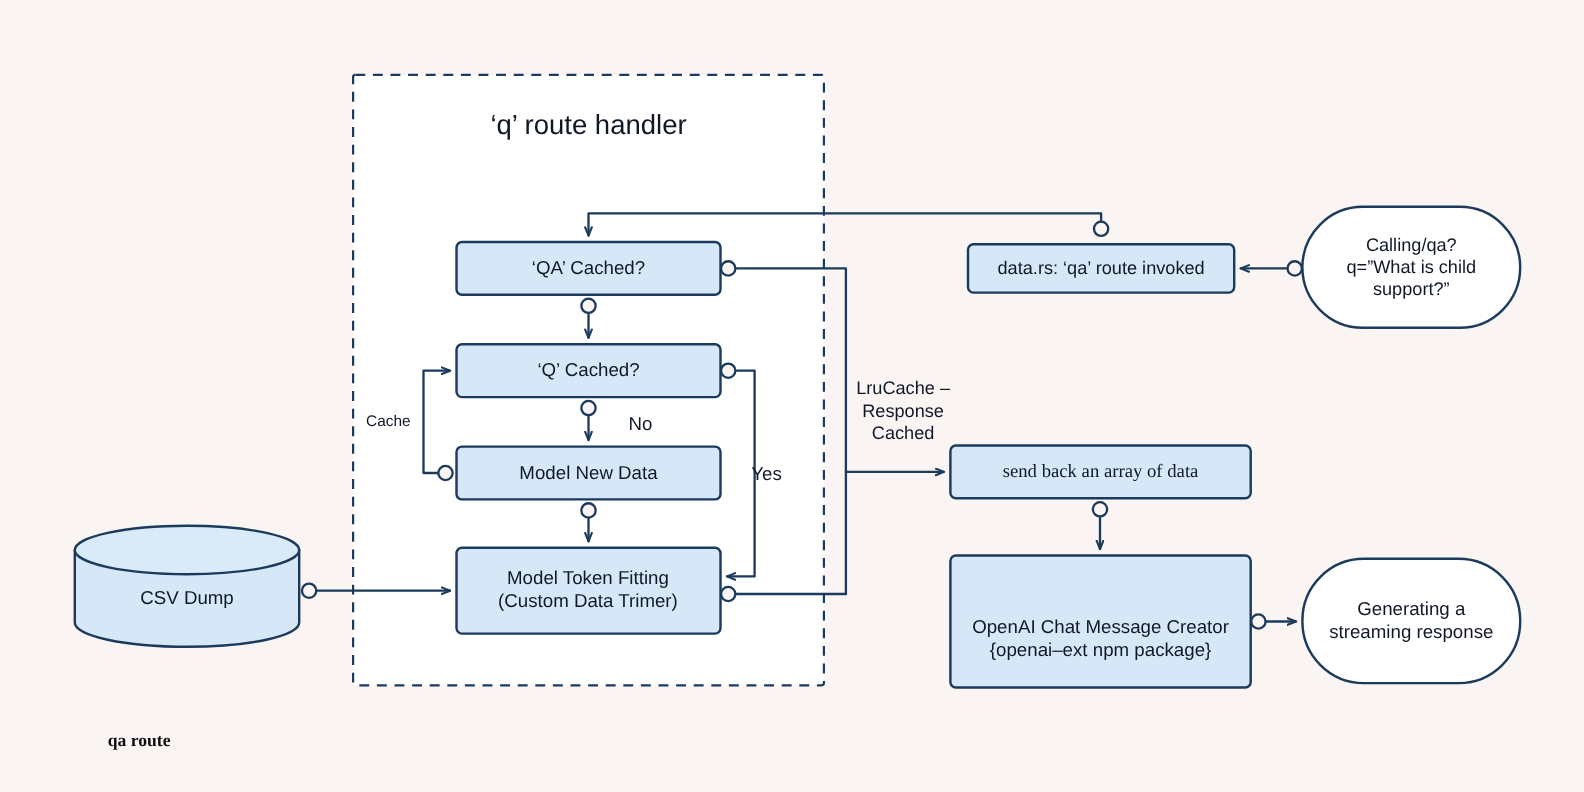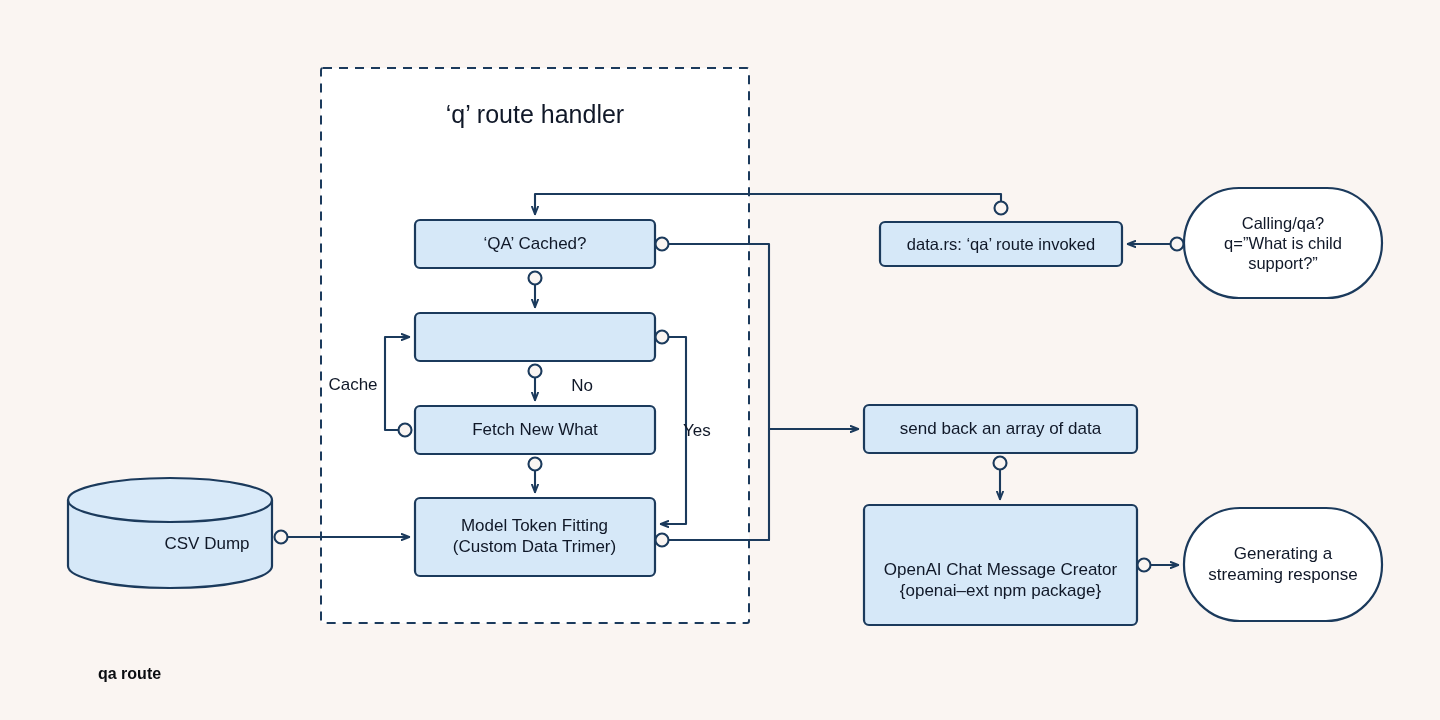--- a/index.html
+++ b/index.html
@@ -48,20 +48,21 @@
   }
   .container-title {
     position: absolute;
     color: #101828;
     text-align: center;
   }
   .footer-label {
     position: absolute;
     color: #0b0d11;
     font-weight: bold;
+    font-family: Liberation Serif, serif;
   }
 </style>
 </head>
 <body style="background: rgb(250, 245, 242);">
 
 <div id="canvas">
 
   <svg class="diagram-svg" viewBox="0 0 1440 720">
     <defs>
       <marker id="arrow" markerWidth="10" markerHeight="10" refX="8.4" refY="4" orient="auto" markerUnits="userSpaceOnUse">
@@ -136,44 +137,48 @@
       <circle cx="1177" cy="244" r="6.5"></circle>
       <circle cx="1000" cy="463" r="6.5"></circle>
       <circle cx="1144" cy="565" r="6.5"></circle>
     </g>
   </svg>
 
   <div class="container-title" style="left:321px; top:100px; width:428px; font-size:25px;">‘q’ route handler</div>
 
   <div class="node-label" style="left:415px; top:220px; width:240px; height:48px; font-size:17px;">‘QA’ Cached?</div>
 
+  <div class="node-label" style="left:415px; top:313px; width:240px; height:48px; font-size:17px;">‘Q’ Cached?</div>
 
-  <div class="node-label" style="left:415px; top:406px; width:240px; height:48px; font-size:17px;">Fetch New What</div>
+  <div class="node-label" style="left:415px; top:406px; width:240px; height:48px; font-size:17px;">Model New Data</div>
 
   <div class="node-label" style="left:415px; top:498px; width:239px; height:78px; font-size:17px;">Model Token Fitting
 (Custom Data Trimer)</div>
 
-  <div class="node-label" style="left:68px; top:522px; width:204px; height:44px; font-size:17px;margin-left:37px;">CSV Dump</div>
+  <div class="node-label" style="left:68px; top:522px; width:204px; height:44px; font-size:17px;">CSV Dump</div>
 
   <div class="node-label" style="left:880px; top:222px; width:242px; height:44px; font-size:16.5px;">data.rs: ‘qa’ route invoked</div>
 
   <div class="node-label" style="left:1194px; top:188px; width:178px; height:110px; font-size:16.5px;">Calling/qa?
 q=”What is child
 support?”</div>
 
-  <div class="node-label" style="left:864px; top:405px; width:273px; height:48px; font-size:17px;">send back an array of data</div>
+  <div class="node-label" style="left:864px; top:405px; width:273px; height:48px; font-size:17px;font-family:Liberation Serif, serif;">send back an array of data</div>
 
   <div class="node-label" style="left:864px; top:505px; width:273px; height:151px; font-size:17px;">OpenAI Chat Message Creator
 {openai–ext npm package}</div>
 
   <div class="node-label" style="left:1189px; top:508px; width:188px; height:113px; font-size:17px;">Generating a
 streaming response</div>
 
-  <div class="edge-label" style="left:313px; top:374px; width:80px; font-size:17px;">Cache</div>
+  <div class="edge-label" style="left:313px; top:374px; width:80px; font-size:14px;">Cache</div>
 
   <div class="edge-label" style="left:543px; top:375px; width:50px; font-size:17px; text-align:right;">No</div>
 
   <div class="edge-label" style="left:683px; top:420px; width:48px; font-size:17px; text-align:left;">Yes</div>
 
+  <div class="edge-label" style="left:765px; top:343px; width:112px; font-size:16.5px;">LruCache –
+Response
+Cached</div>
 
   <div class="footer-label" style="left:98px; top:665px; font-size:16px;">qa route</div>
 
 </div>
 
 </body></html>

